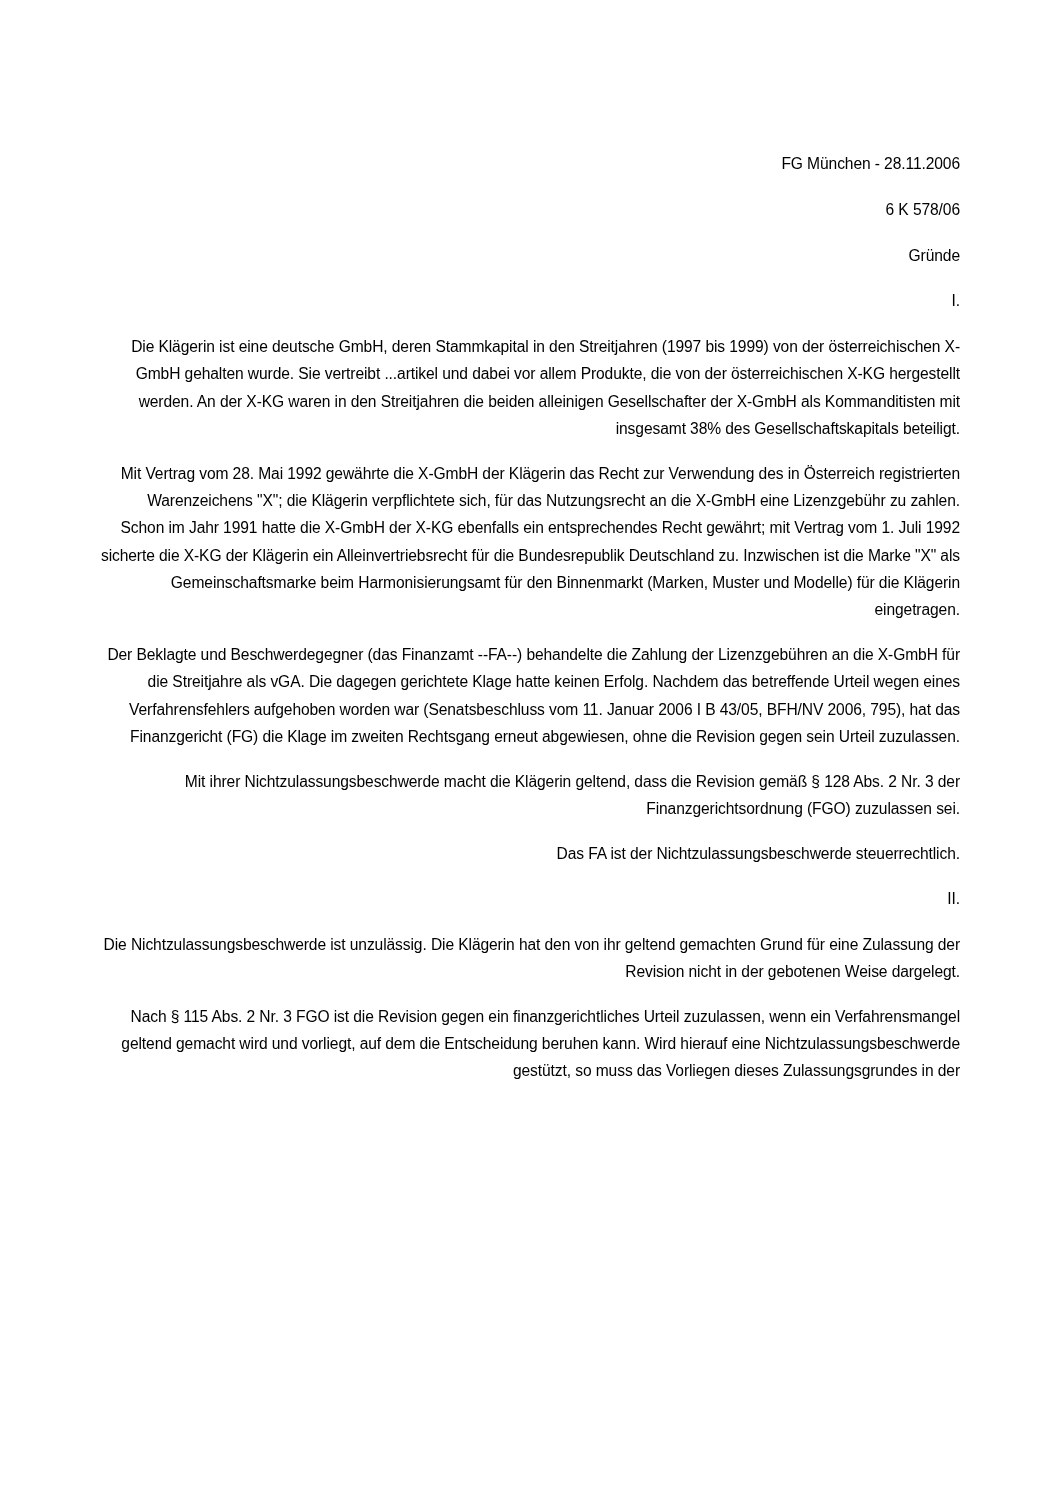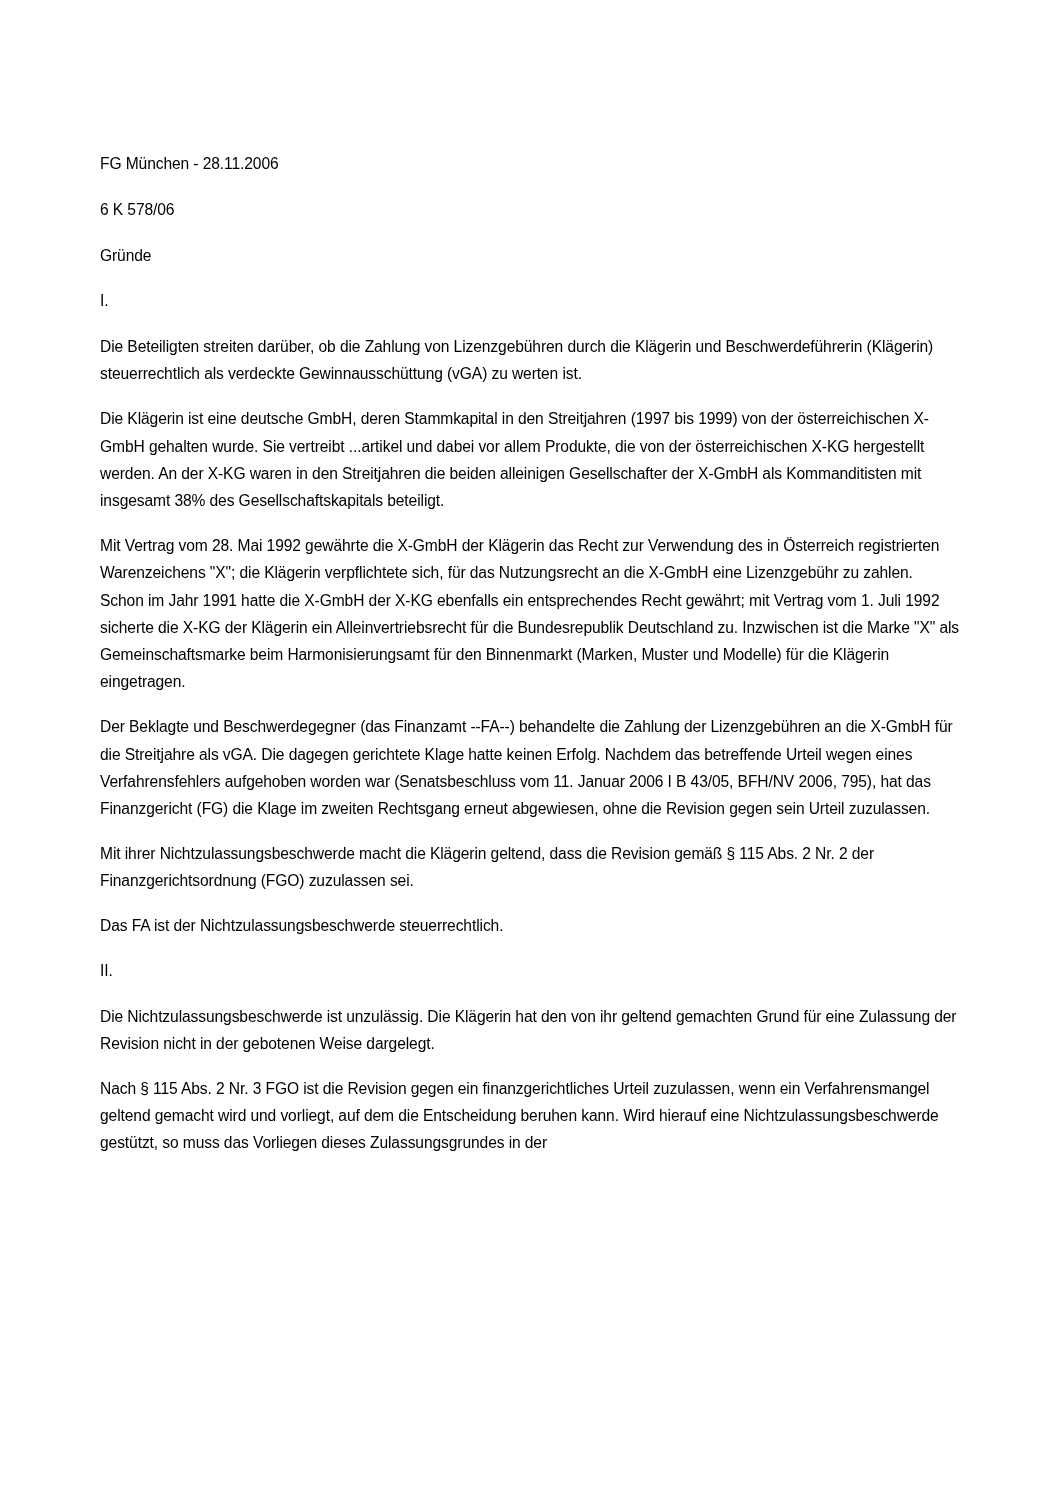--- a/index.html
+++ b/index.html
@@ -3,33 +3,32 @@
 <meta charset="utf-8">
 <style>
   html, body { margin: 0; padding: 0; background: #ffffff; }
   body { width: 1058px; height: 1497px; position: relative; overflow: hidden; }
   .page {
     position: absolute; left: 100px; top: 150px; width: 860px;
     font-family: "Liberation Sans", sans-serif;
     font-size: 15.6px; line-height: 27.3px; color: #000;
     letter-spacing: -0.1px;
   }
-  .page p { margin: 0 0 17.5px 0; }
+  .page p { margin: 0 0 17.5px 0; text-align: right; }
   .page p.head { margin-bottom: 18.5px; }
 </style>
 </head>
 <body>
 
 <div class="page">
   <p class="head">FG München - 28.11.2006</p>
   <p class="head">6 K 578/06</p>
   <p class="head">Gründe</p>
   <p class="head">I.</p>
-  <p>Die Beteiligten streiten darüber, ob die Zahlung von Lizenzgebühren durch die Klägerin und Beschwerdeführerin (Klägerin) steuerrechtlich als verdeckte Gewinnausschüttung (vGA) zu werten ist.</p>
   <p>Die Klägerin ist eine deutsche GmbH, deren Stammkapital in den Streitjahren (1997 bis 1999) von der österreichischen X-GmbH gehalten wurde. Sie vertreibt ...artikel und dabei vor allem Produkte, die von der österreichischen X-KG hergestellt werden. An der X-KG waren in den Streitjahren die beiden alleinigen Gesellschafter der X-GmbH als Kommanditisten mit insgesamt 38% des Gesellschaftskapitals beteiligt.</p>
   <p>Mit Vertrag vom 28. Mai 1992 gewährte die X-GmbH der Klägerin das Recht zur Verwendung des in Österreich registrierten Warenzeichens "X"; die Klägerin verpflichtete sich, für das Nutzungsrecht an die X-GmbH eine Lizenzgebühr zu zahlen. Schon im Jahr 1991 hatte die X-GmbH der X-KG ebenfalls ein entsprechendes Recht gewährt; mit Vertrag vom 1. Juli 1992 sicherte die X-KG der Klägerin ein Alleinvertriebsrecht für die Bundesrepublik Deutschland zu. Inzwischen ist die Marke "X" als Gemeinschaftsmarke beim Harmonisierungsamt für den Binnenmarkt (Marken, Muster und Modelle) für die Klägerin eingetragen.</p>
   <p>Der Beklagte und Beschwerdegegner (das Finanzamt --FA--) behandelte die Zahlung der Lizenzgebühren an die X-GmbH für die Streitjahre als vGA. Die dagegen gerichtete Klage hatte keinen Erfolg. Nachdem das betreffende Urteil wegen eines Verfahrensfehlers aufgehoben worden war (Senatsbeschluss vom 11. Januar 2006 I B 43/05, BFH/NV 2006, 795), hat das Finanzgericht (FG) die Klage im zweiten Rechtsgang erneut abgewiesen, ohne die Revision gegen sein Urteil zuzulassen.</p>
-  <p>Mit ihrer Nichtzulassungsbeschwerde macht die Klägerin geltend, dass die Revision gemäß § 115 Abs. 2 Nr. 2 der Finanzgerichtsordnung (FGO) zuzulassen sei.</p>
+  <p>Mit ihrer Nichtzulassungsbeschwerde macht die Klägerin geltend, dass die Revision gemäß § 128 Abs. 2 Nr. 3 der Finanzgerichtsordnung (FGO) zuzulassen sei.</p>
   <p>Das FA ist der Nichtzulassungsbeschwerde steuerrechtlich.</p>
   <p class="head">II.</p>
   <p>Die Nichtzulassungsbeschwerde ist unzulässig. Die Klägerin hat den von ihr geltend gemachten Grund für eine Zulassung der Revision nicht in der gebotenen Weise dargelegt.</p>
   <p>Nach § 115 Abs. 2 Nr. 3 FGO ist die Revision gegen ein finanzgerichtliches Urteil zuzulassen, wenn ein Verfahrensmangel geltend gemacht wird und vorliegt, auf dem die Entscheidung beruhen kann. Wird hierauf eine Nichtzulassungsbeschwerde gestützt, so muss das Vorliegen dieses Zulassungsgrundes in der</p>
 </div>
 
 </body></html>

